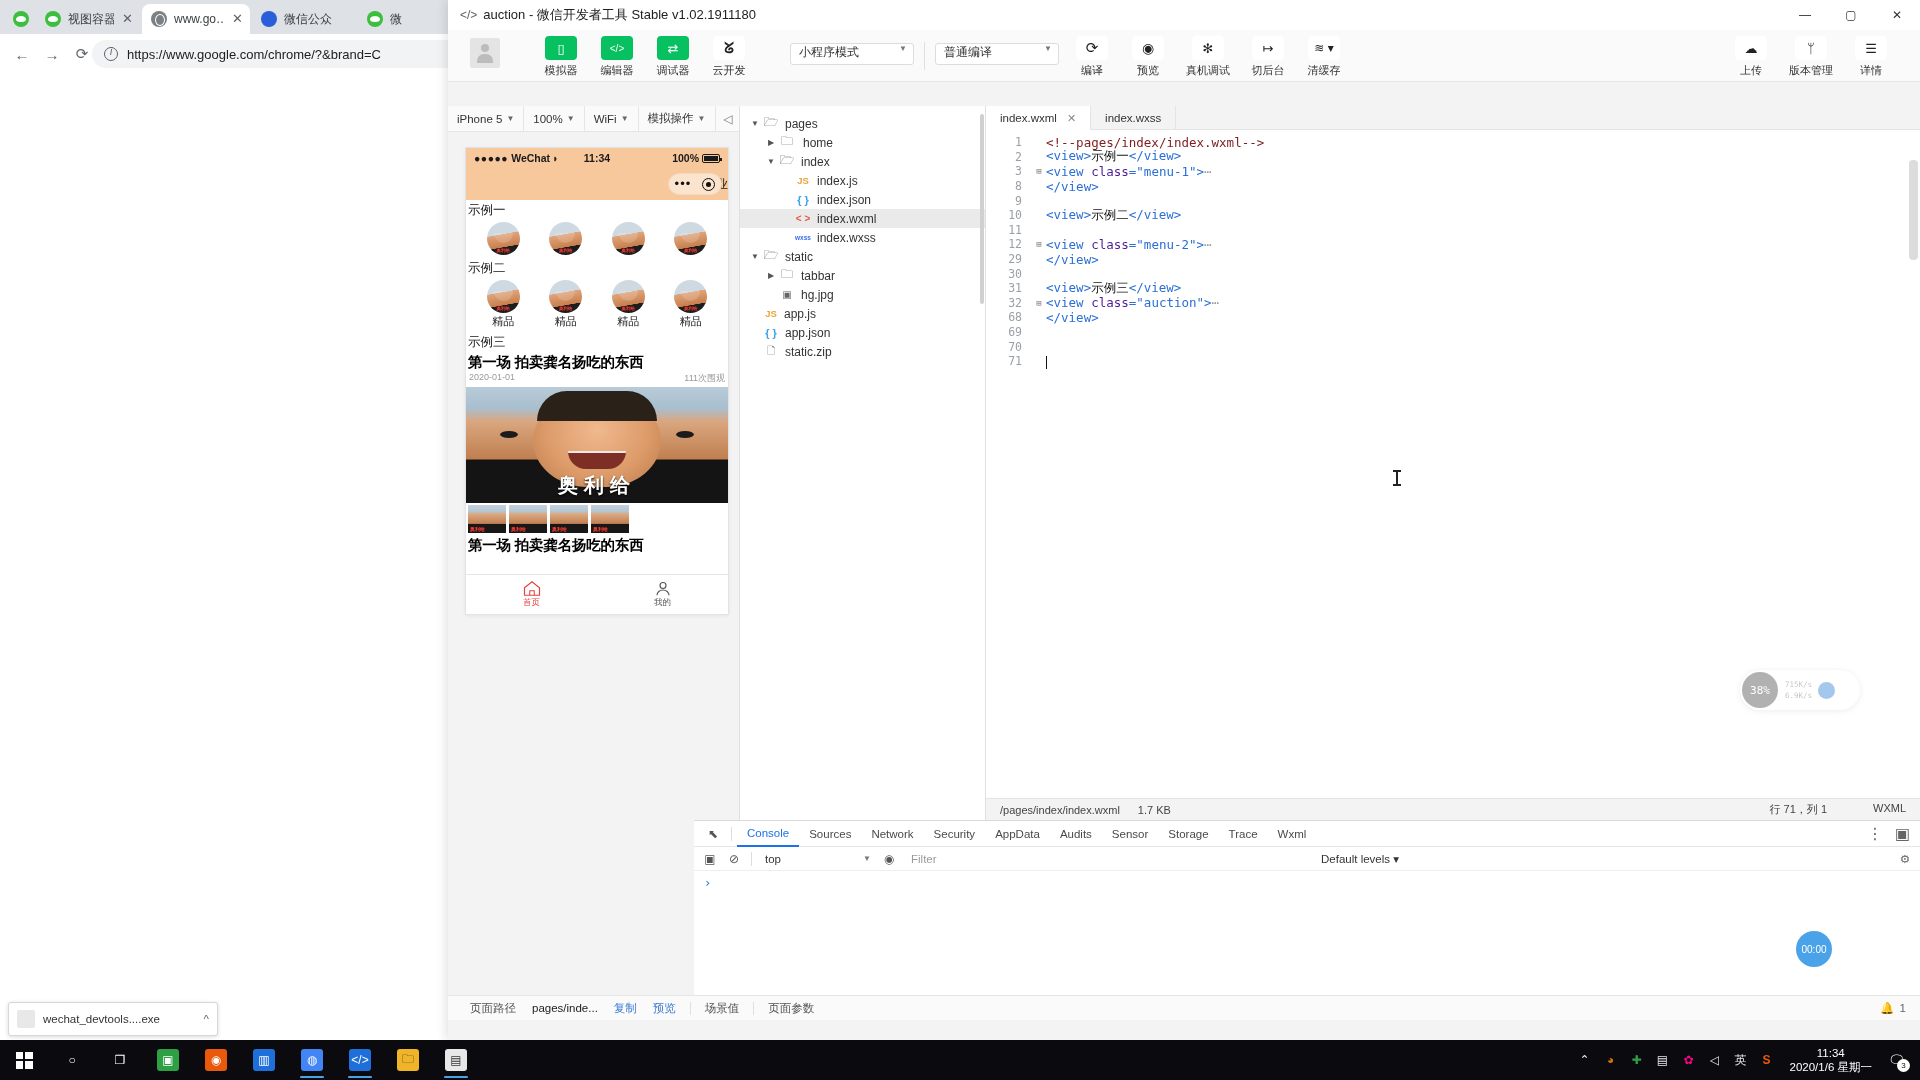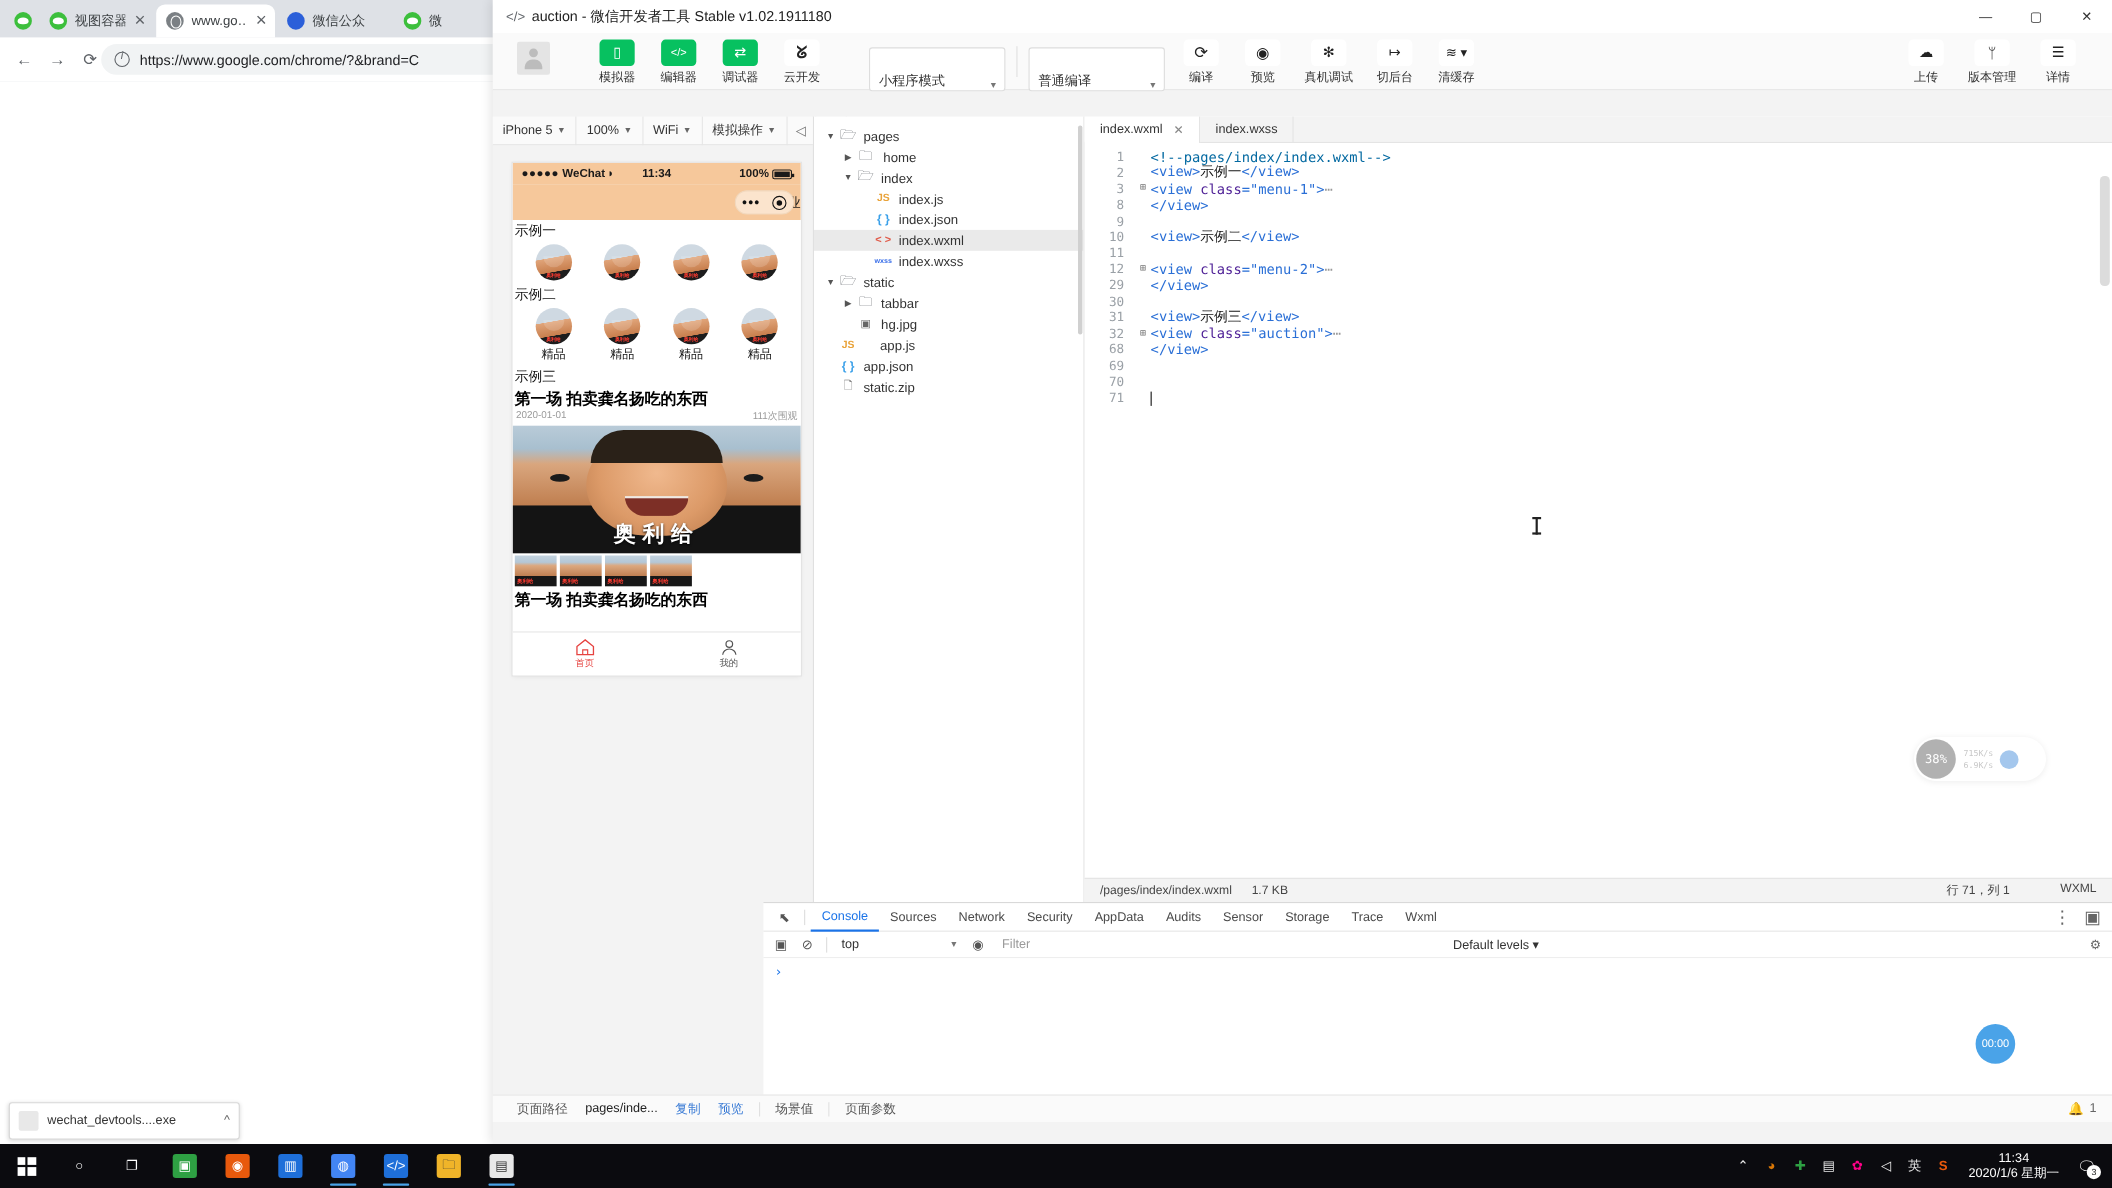--- a/index.html
+++ b/index.html
@@ -69,22 +69,22 @@
 
   .tb-group { display:flex; align-items:flex-start; gap:2px; }
   .tb-item { width:54px; display:flex; flex-direction:column; align-items:center; padding-top:6px; }
   .tb-btn { width:32px; height:24px; border-radius:4px; display:flex; align-items:center;
             justify-content:center; font-size:13px; }
   .tb-btn.green { background:#07c160; color:#fff; }
   .tb-btn.plain { background:#fff; color:#222; border:1px solid #fff; }
   .tb-label { font-size:11px; color:#333; margin-top:3px; white-space:nowrap; }
 
   .tb-sep { width:1px; height:28px; background:#e0e0e0; margin:12px 10px 0 10px; }
-  .tb-select { height:40px; min-width:124px; background:#fff; border:1px solid #ddd; border-radius:3px;
-               display:flex; align-items:flex-end; justify-content:space-between; padding:0 6px 0 8px;
+  .tb-select { height:22px; min-width:124px; background:#fff; border:1px solid #ddd; border-radius:3px;
+               display:flex; align-items:flex-start; justify-content:space-between; padding:0 6px 0 8px;
                font-size:12px; color:#333; margin-top:13px; }
   .tb-select .caret { font-size:8px; color:#777; }
   .tb-spacer { flex:1; }
 
   
   .dt-main { position:absolute; left:0; top:106px; width:1472px; height:714px; display:flex; }
   .pane-sim { width:292px; background:#f3f3f3; border-right:1px solid #e0e0e0; position:relative; }
   .sim-toolbar { height:26px; display:flex; align-items:center; background:#fafafa;
                  border-bottom:1px solid #e6e6e6; font-size:11.5px; color:#333; }
   .sim-tb-cell { padding:0 9px; height:26px; display:flex; align-items:center; gap:4px;
@@ -176,21 +176,21 @@
   .ed-tabs { height:24px; background:#f3f3f3; display:flex; border-bottom:1px solid #e4e4e4; }
   .ed-tab { height:24px; padding:0 14px; display:flex; align-items:center; gap:10px; font-size:11.5px;
             color:#333; border-right:1px solid #e4e4e4; }
   .ed-tab.active { background:#fff; }
   .ed-tab .x { font-size:11px; color:#888; }
   .ed-code { flex:1; position:relative; overflow:hidden; font-family:"DejaVu Sans Mono", monospace;
              font-size:12.5px; padding-top:5px; }
   .cline { height:14.6px; display:flex; align-items:center; white-space:pre; }
   .lnum { width:46px; text-align:right; padding-right:10px; color:#9aa0a6; font-size:11.5px; flex:0 0 46px; }
   .fold { width:14px; text-align:center; color:#777; font-size:9px; flex:0 0 14px; }
-  .ctok-com { color:#0369a1; }
+  .ctok-com { color:#7f1d1d; }
   .ctok-tag { color:#2a6fd6; }
   .ctok-attr { color:#4c1d95; }
   .ctok-str { color:#2a6fd6; }
   .ctok-txt { color:#111; }
   .ctok-ell { color:#999; }
   .caret-bar { display:inline-block; width:1px; height:13px; background:#111; vertical-align:middle; }
   .ed-scroll { position:absolute; right:2px; top:30px; width:9px; height:100px; background:#dcdcdc; border-radius:4px; }
   .ed-mouse { position:absolute; left:410px; top:340px; width:2px; height:16px; background:#222; }
   .ed-mouse::before, .ed-mouse::after { content:""; position:absolute; left:-3px; width:8px; height:2px; background:#222; }
   .ed-mouse::before { top:0; } .ed-mouse::after { bottom:0; }
@@ -595,21 +595,21 @@
               <span style="margin-left: 5px;">tabbar</span>
             </div>
             <div class="tree-row" style="padding-left: 24px;">
               <span class="tw"></span>
               <span class="ficon img">▣</span>
               <span style="margin-left: 5px;">hg.jpg</span>
             </div>
             <div class="tree-row" style="padding-left: 8px;">
               <span class="tw"></span>
               <span class="ficon js">JS</span>
-              <span style="margin-left: 20px;">app.js</span>
+              <span style="margin-left: 4px;">app.js</span>
             </div>
             <div class="tree-row" style="padding-left: 8px;">
               <span class="tw"></span>
               <span class="ficon json">{ }</span>
               <span style="margin-left: 5px;">app.json</span>
             </div>
             <div class="tree-row" style="padding-left: 8px;">
               <span class="tw"></span>
               <span class="ficon zip">🗋</span>
               <span style="margin-left: 5px;">static.zip</span>

